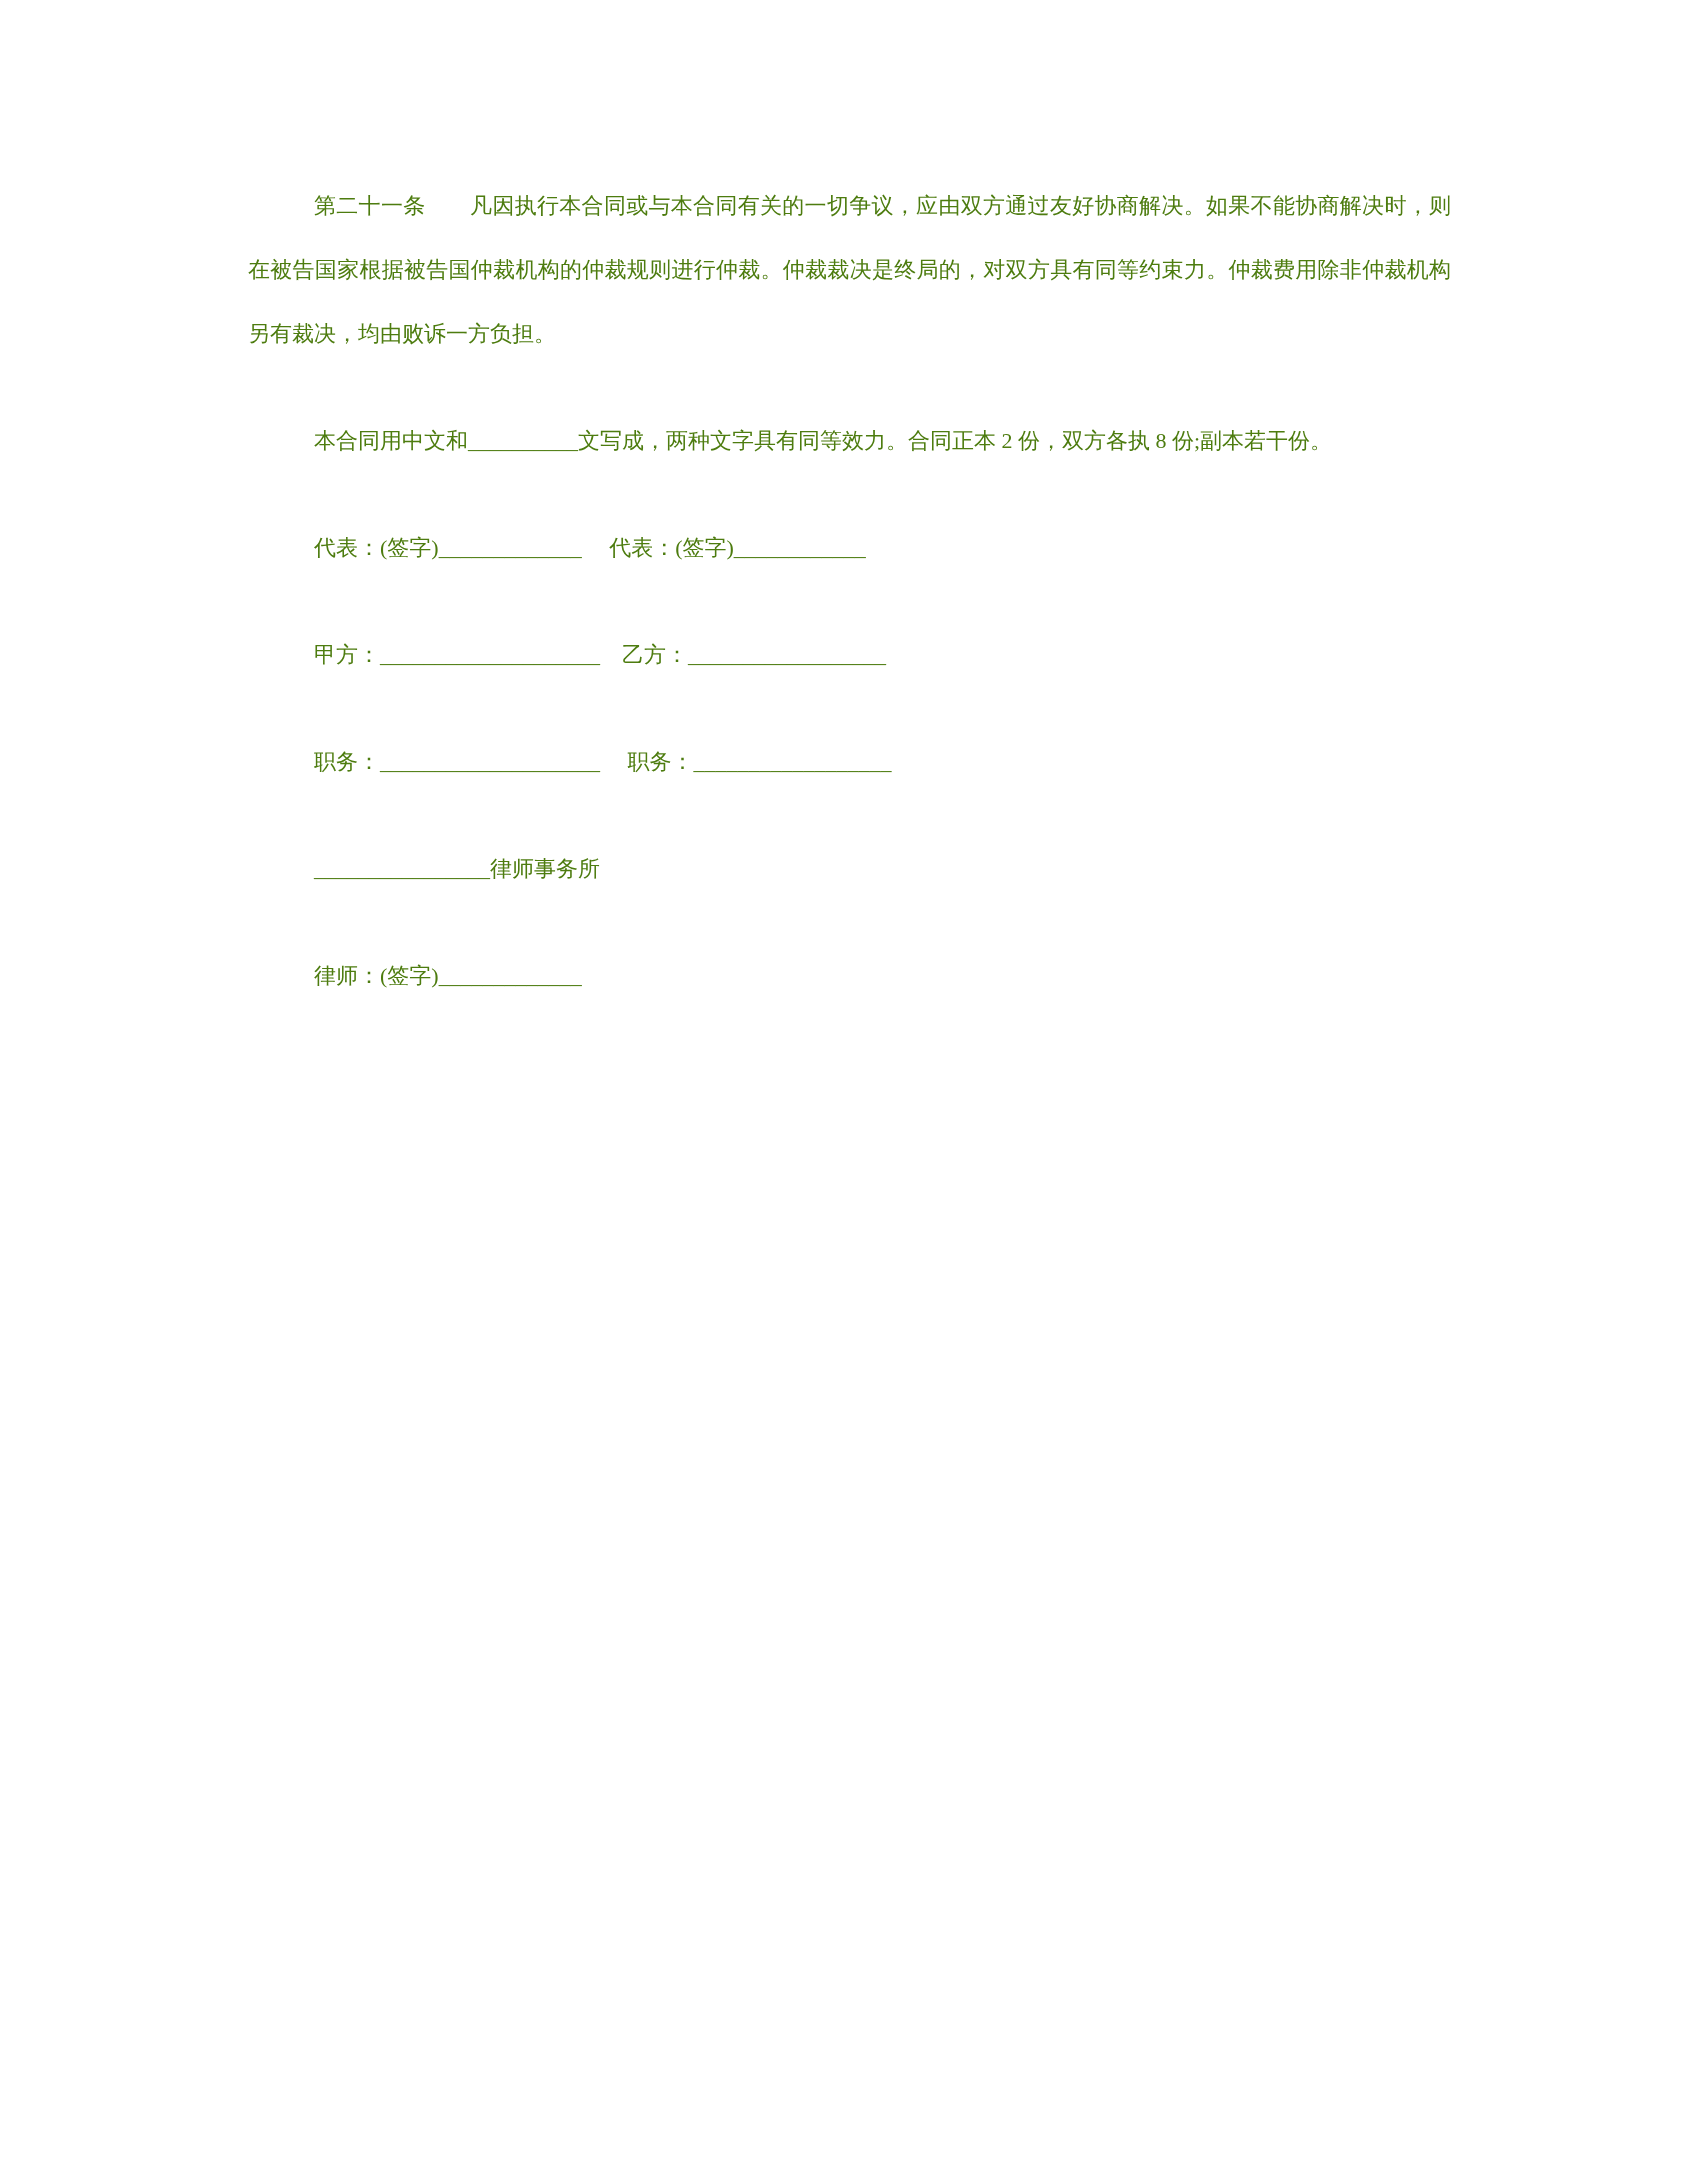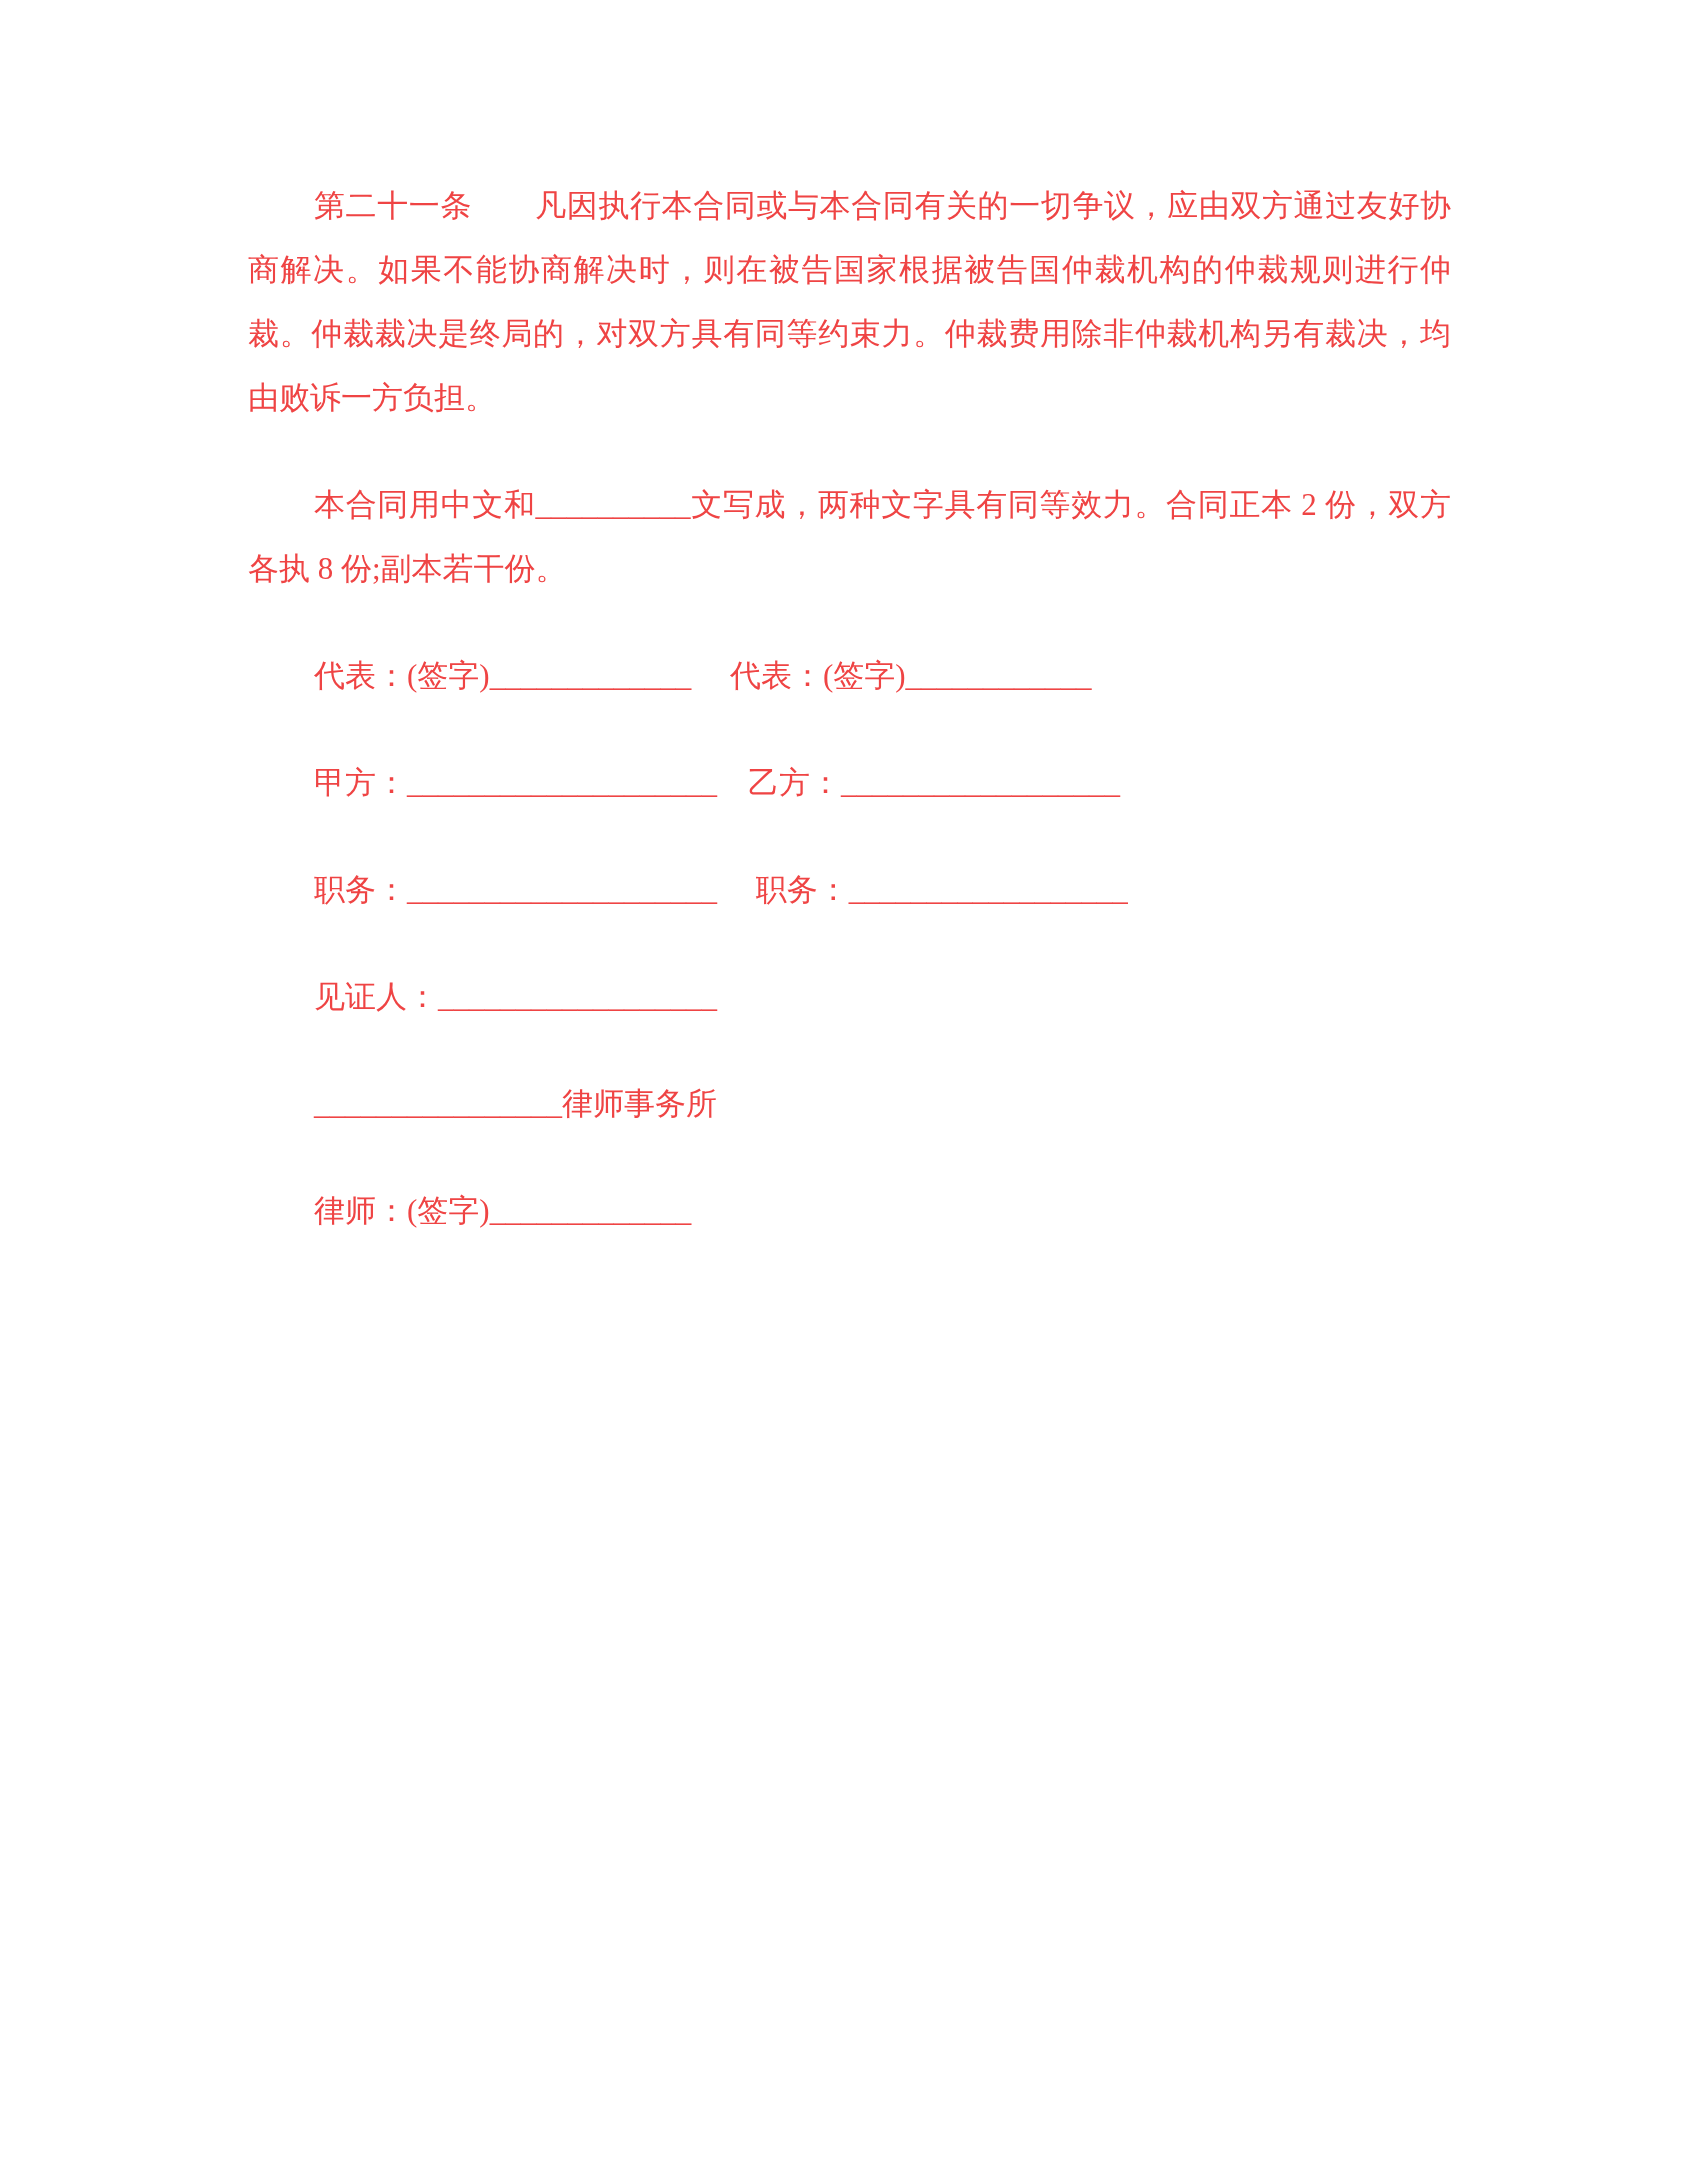--- a/index.html
+++ b/index.html
@@ -15,40 +15,39 @@
   }
   .page {
     box-sizing: border-box;
     width: 1686px;
     height: 2182px;
     background: #ffffff;
     padding: 174px 235px 0 248px;
   }
   .para {
     margin: 0 0 43px 0;
-    font-size: 31px;
+    font-size: 22px;
     line-height: 64px;
-    color: #ef4444;
+    color: #4d7c0f;
     text-align: justify;
     text-indent: 66px;
     word-break: normal;
     overflow-wrap: normal;
     font-kerning: none;
   }
   .para.sig {
     text-align: left;
     white-space: nowrap;
   }
 </style>
 </head>
 <body>
 
 <div class="page">
   <p class="para">第二十一条　　凡因执行本合同或与本合同有关的一切争议，应由双方通过友好协商解决。如果不能协商解决时，则在被告国家根据被告国仲裁机构的仲裁规则进行仲裁。仲裁裁决是终局的，对双方具有同等约束力。仲裁费用除非仲裁机构另有裁决，均由败诉一方负担。</p>
   <p class="para">本合同用中文和__________文写成，两种文字具有同等效力。合同正本 2 份，双方各执 8 份;副本若干份。</p>
   <p class="para sig">代表：(签字)_____________　 代表：(签字)____________</p>
   <p class="para sig">甲方：____________________　乙方：__________________</p>
   <p class="para sig">职务：____________________　 职务：__________________</p>
-  <p class="para sig">见证人：__________________</p>
   <p class="para sig">________________律师事务所</p>
   <p class="para sig">律师：(签字)_____________</p>
 </div>
 
 
 </body></html>

